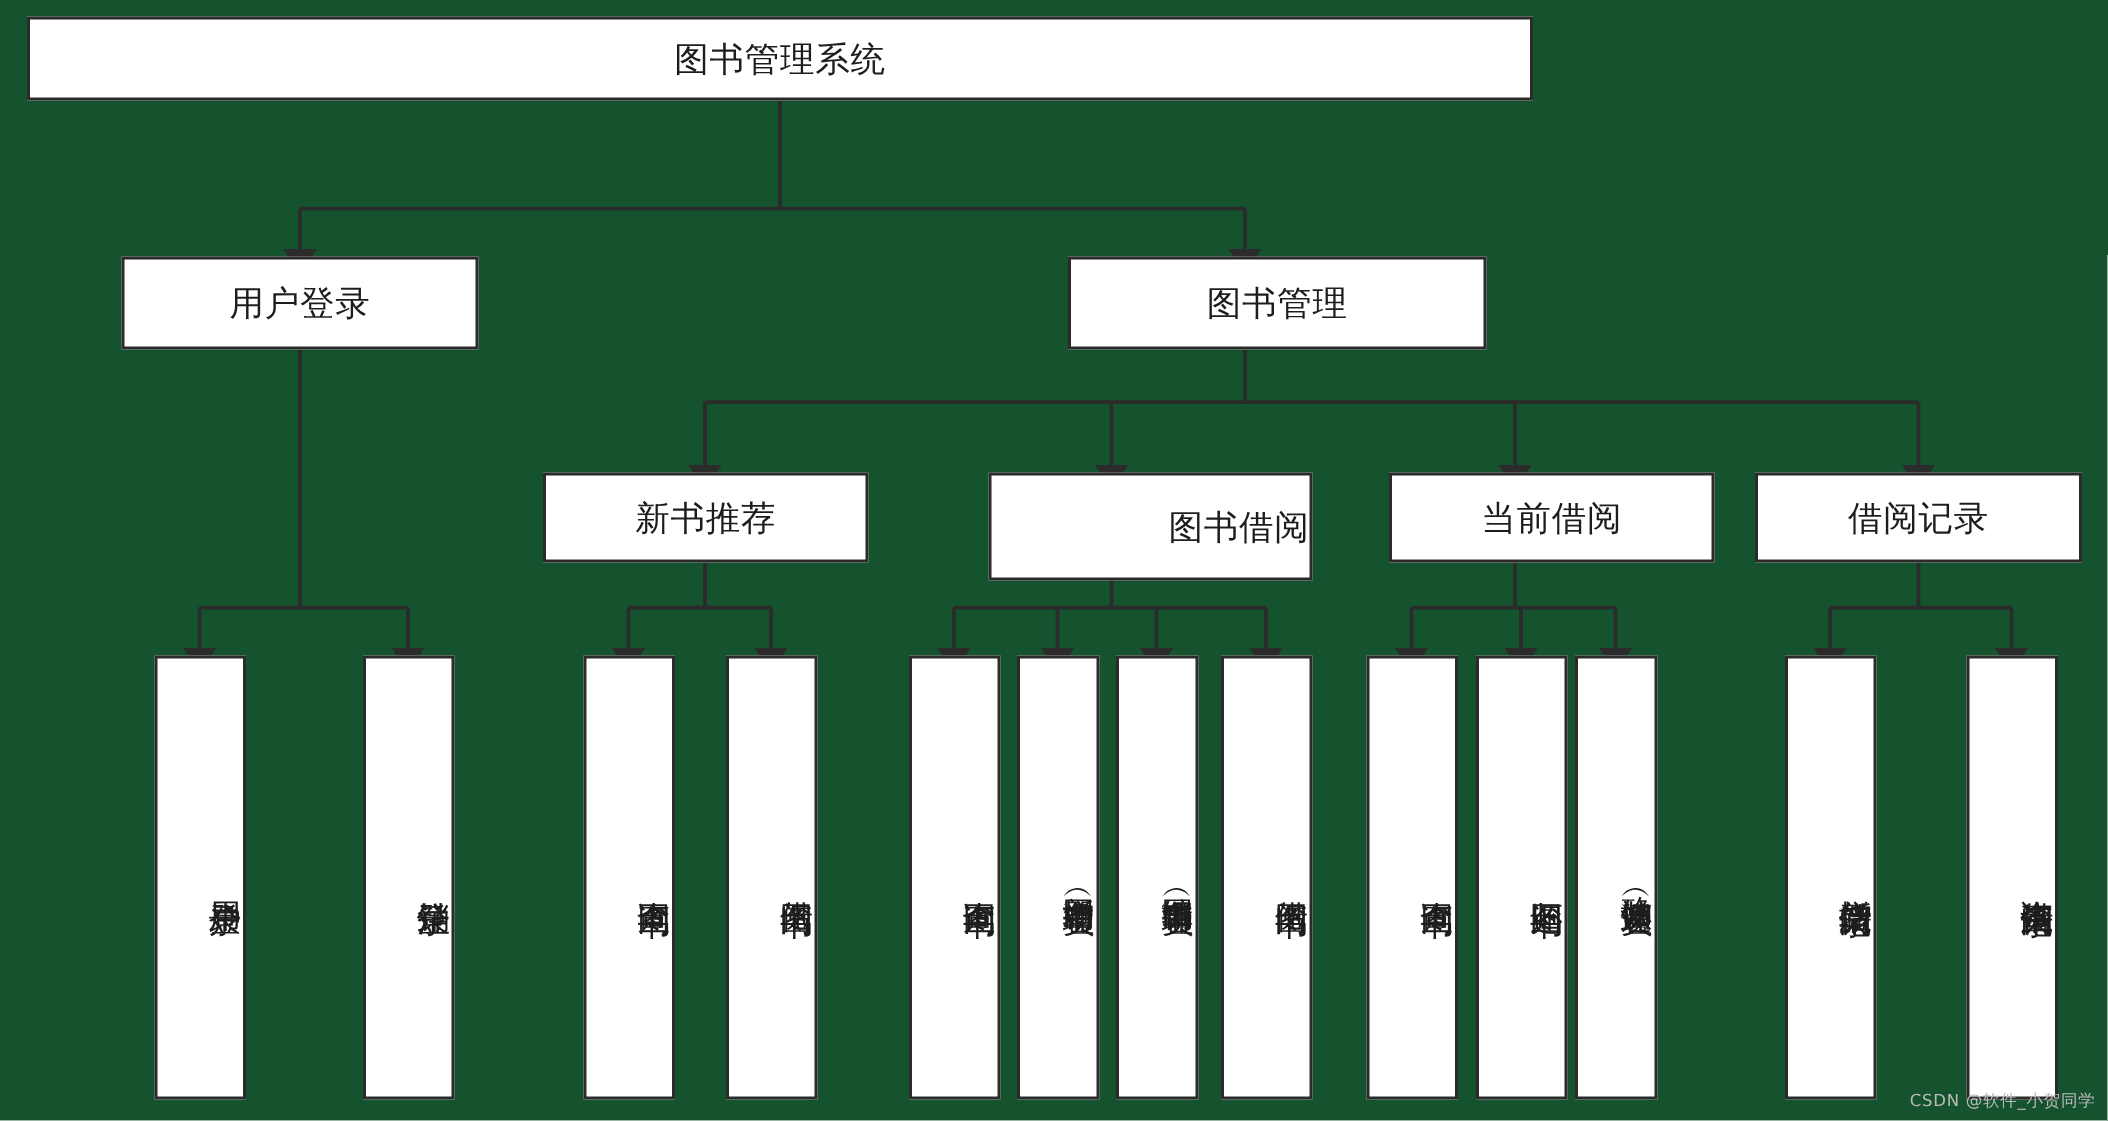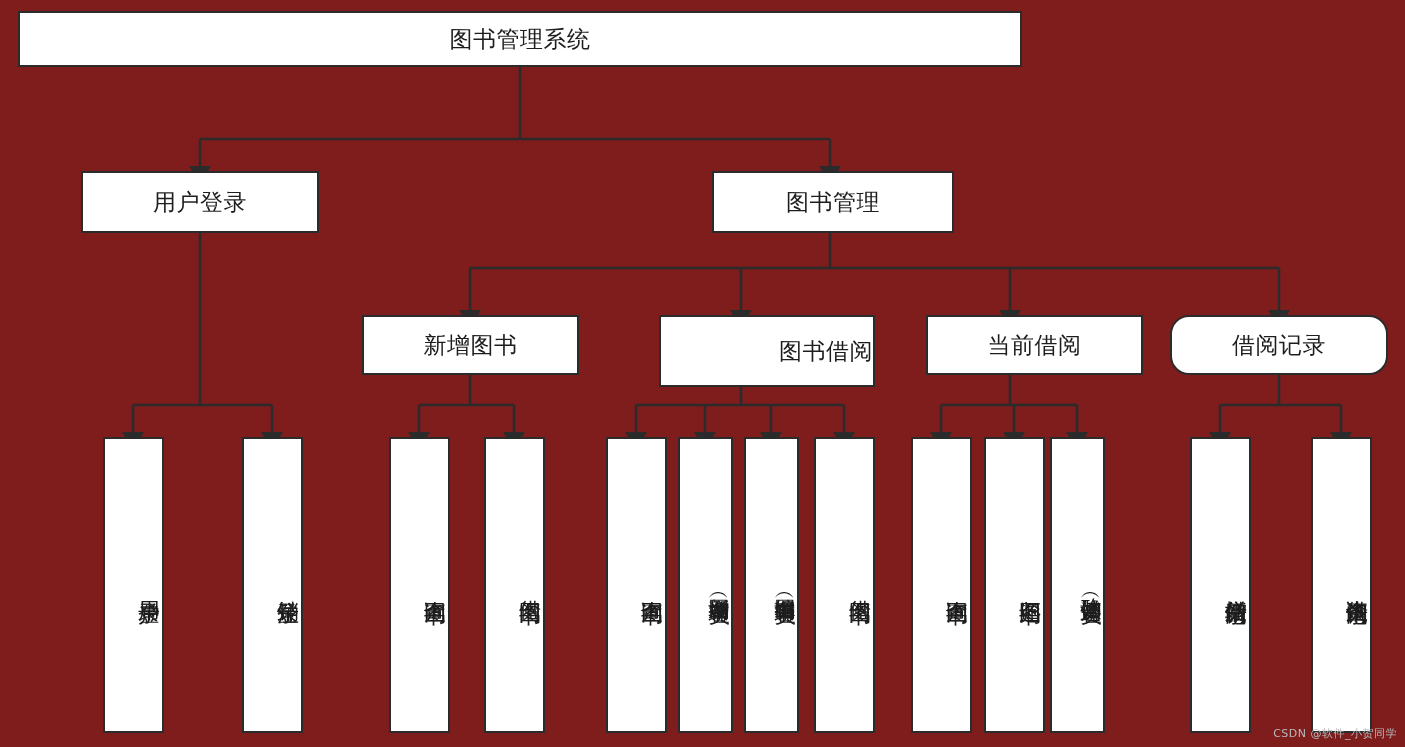--- a/index.html
+++ b/index.html
@@ -7,21 +7,21 @@
     padding: 0;
     background: #ffffff;
   }
   body {
     font-family: "DejaVu Sans", "Liberation Sans", sans-serif;
   }
   #canvas {
     position: relative;
     width: 1405px;
     height: 747px;
-    background: #7f1d1d;
+    background: #14532d;
     overflow: hidden;
   }
   #edges {
     position: absolute;
     left: 0;
     top: 0;
     width: 1405px;
     height: 747px;
     pointer-events: none;
   }
@@ -116,35 +116,35 @@
   </svg>
 
   <div class="node horiz" id="node-root" style="left: 18px; top: 11px; width: 1004px; height: 56px;">
     <span class="node-label">图书管理系统</span>
   </div>
 
   <div id="l1-layer">
       <div class="node horiz" style="left: 81px; top: 171px; width: 238px; height: 62px;">
         <span class="node-label">用户登录</span>
       </div>
-      <div class="node horiz" style="left: 712px; top: 171px; width: 242px; height: 62px;">
+      <div class="node horiz" style="left: 712px; top: 171px; width: 279px; height: 62px;">
         <span class="node-label">图书管理</span>
       </div>
     </div>
   <div id="l2-layer">
       <div class="node horiz" style="left: 362px; top: 315px; width: 217px; height: 60px;">
-        <span class="node-label">新增图书</span>
+        <span class="node-label">新书推荐</span>
       </div>
       <div class="node horiz" style="left: 659px; top: 315px; width: 216px; height: 72px; justify-content: flex-end;">
         <span class="node-label">图书借阅</span>
       </div>
       <div class="node horiz" style="left: 902px; top: 315px; width: 217px; height: 60px; margin-left: 24px;">
         <span class="node-label">当前借阅</span>
       </div>
-      <div class="node horiz" style="left: 1170px; top: 315px; width: 218px; height: 60px; border-radius: 19px;">
+      <div class="node horiz" style="left: 1170px; top: 315px; width: 218px; height: 60px;">
         <span class="node-label">借阅记录</span>
       </div>
     </div>
   <div id="leaf-layer">
       <div class="node vert" style="left: 103px; top: 437px; width: 61px; height: 296px;">
         <span class="node-label">用户登录</span>
       </div>
       <div class="node vert" style="left: 242px; top: 437px; width: 61px; height: 296px;">
         <span class="node-label">注销登录</span>
       </div>

